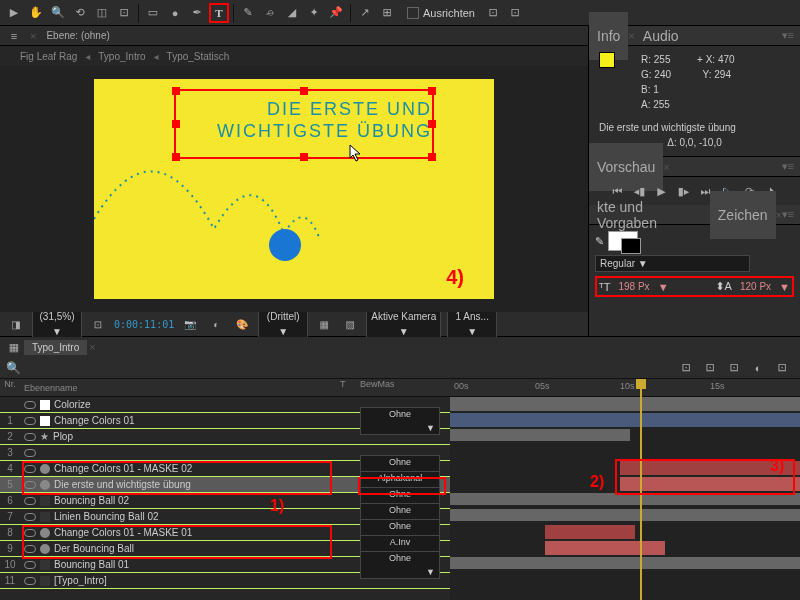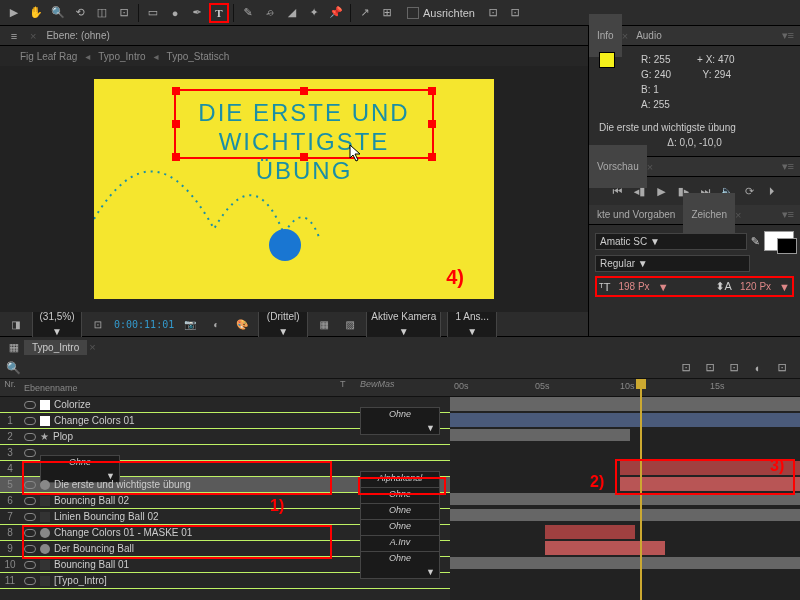--- a/index.html
+++ b/index.html
@@ -14,32 +14,32 @@
 .left-pane { flex:1; background:#262626; display:flex; flex-direction:column; }
 .tabs { height:20px; display:flex; align-items:center; background:#2c2c2c; border-bottom:1px solid #000; padding-left:4px; gap:2px; }
 .tab { padding:2px 8px; background:#333; color:#aaa; cursor:pointer; font-size:10px; }
 .tab.active { background:#444; color:#ccc; }
 .breadcrumb { height:20px; display:flex; align-items:center; padding-left:20px; gap:8px; color:#888; font-size:10px; }
 .breadcrumb span { cursor:pointer; }
 .breadcrumb .arrow { color:#666; }
 .canvas-area { flex:1; display:flex; align-items:center; justify-content:center; background:#222; position:relative; }
 .canvas { width:400px; height:220px; background:#f5e62e; position:relative; overflow:hidden; }
 .text-box { position:absolute; left:80px; top:10px; width:260px; height:70px; border:2px solid red; }
-.text-content { color:#1a8fa6; font-family:'Courier New',monospace; text-align:center; font-size:24px; letter-spacing:2px; padding-top:8px; line-height:1.2; }
+.text-content { color:#1a8fa6; font-family:'Courier New',monospace; text-align:right; font-size:18px; letter-spacing:2px; padding-top:8px; line-height:1.2; }
 .handle { position:absolute; width:8px; height:8px; background:red; }
 .ball { position:absolute; width:32px; height:32px; background:#1976d2; border-radius:50%; left:175px; top:150px; }
 .dots { position:absolute; left:0; top:70px; width:380px; height:150px; }
 .anno4 { position:absolute; right:30px; bottom:10px; color:red; font-size:20px; font-weight:bold; }
 .cursor { position:absolute; left:255px; top:65px; }
 .footer-bar { height:24px; background:#2c2c2c; display:flex; align-items:center; padding:0 6px; gap:6px; font-size:10px; }
 .dropdown { background:#1a1a1a; border:1px solid #444; padding:1px 4px; color:#ccc; display:flex; align-items:center; gap:4px; min-width:50px;flex-direction:column; }
 .timecode { font-family:monospace; color:#3399cc; }
 .right-pane { width:212px; background:#2c2c2c; border-left:1px solid #000; display:flex; flex-direction:column; }
 .panel-tabs { height:20px; display:flex; align-items:center; background:#333; border-bottom:1px solid #000; }
-.ptab { padding:16px 8px; color:#aaa; font-size:10px; cursor:pointer; }
+.ptab { padding:16px 8px; color:#aaa; font-size:14px; cursor:pointer; }
 .ptab.active { background:#444; }
 .info-panel { padding:6px 10px; font-size:10px; line-height:1.5; }
 .color-swatch { width:16px; height:16px; background:#f5f01a; border:1px solid #000; display:inline-block; vertical-align:middle; margin-right:6px; }
 .info-grid { display:flex; gap:20px; }
 .preview-panel { border-top:1px solid #000; }
 .preview-controls { display:flex; justify-content:center; gap:6px; padding:6px; }
 .pc-btn { width:16px; height:16px; color:#aaa; cursor:pointer; display:flex; align-items:center; justify-content:center; }
 .char-panel { padding:6px; }
 .char-row { display:flex; align-items:center; gap:4px; margin-bottom:4px; }
 .char-dd { flex:1; background:#1a1a1a; border:1px solid #444; padding:2px 4px; font-size:10px; color:#ccc; }
@@ -51,21 +51,21 @@
 .tl-tabs { height:20px; background:#2c2c2c; display:flex; align-items:center; padding-left:4px; }
 .tl-toolbar { height:22px; background:#2c2c2c; border-bottom:1px solid #111; display:flex; align-items:center; }
 .tl-body { flex:1; display:flex; }
 .tl-left { width:450px; display:flex; flex-direction:column; }
 .tl-right { flex:1; position:relative; background:#222; }
 .tl-header { height:18px; display:flex; font-size:9px; color:#888; background:#2c2c2c; border-bottom:1px solid #111; }
 .tl-row { height:16px; display:flex; align-items:center; font-size:10px; border-bottom:1px solid #bef264; }
 .tl-row.sel { background:#5a5a5a; }
 .tl-nr { width:20px; text-align:center; color:#888; }
 .tl-name { flex:1; display:flex; align-items:center; gap:4px; padding-left:4px; }
-.tl-drop { width:90px;font-style:italic; }
+.tl-drop { width:90px; }
 .eye { width:12px; height:8px; border:1px solid #888; border-radius:4px; display:inline-block; }
 .star { color:#aaa; }
 .sq { width:10px; height:10px; background:#fff; display:inline-block; }
 .sq.dark { background:#333; }
 .redbox1 { position:absolute; border:2px solid red; }
 .anno { position:absolute; color:red; font-size:16px; font-weight:bold; }
 .time-ruler { height:18px; background:#2c2c2c; display:flex; position:relative; font-size:9px; color:#888; border-bottom:1px solid #111; }
 .time-tick { position:absolute; top:2px; }
 .playhead { position:absolute; left:190px; top:0; width:2px; height:100%; background:#cca931; }
 .playhead::before { content:''; position:absolute; top:0; left:-4px; width:10px; height:10px; background:#cca931; }
@@ -223,21 +223,20 @@
       </div>
     </div>
     <div class="panel-tabs">
       <div class="ptab">kte und Vorgaben</div>
       <div class="ptab active">Zeichen</div>
         <span style="color:#555">×</span>
       <span style="margin-left:auto;padding-right:6px;color:#666">▾≡</span>
     </div>
     <div class="char-panel">
       <div class="char-row">
-        <div class="char-dd"><span>Amatic SC</span> ▼</div>
         <span>✎</span>
         <div class="char-swatch"></div>
       </div>
       <div class="char-row">
         <div class="char-dd"><span>Regular</span> ▼</div>
         <span style="width:40px"></span>
       </div>
       <div class="size-row">
         <span style="color:#ccc">ᵀT</span>
         <span class="size-input">198 Px</span>
@@ -311,20 +310,25 @@
             <div class="tl-nr">3</div>
             <div class="tl-name">
               <span class="eye"></span> 
               <span></span>
             </div>
             <div style="width:20px"></div>
             <div class="tl-drop"></div>
           </div>
           <div class="tl-row">
             <div class="tl-nr">4</div>
+            <div class="tl-name">
+              <span class="eye"></span>
+              <span class="layer-icon"></span> 
+              <span>Change Colors 01 - MASKE 02</span>
+            </div>
             <div style="width:20px"></div>
             <div class="tl-drop">
               <div class="dropdown" style="width:80px;font-size:9px">Ohne <span style="margin-left:auto">▼</span></div>
             </div>
           </div>
           <div class="tl-row sel">
             <div class="tl-nr">5</div>
             <div class="tl-name">
               <span class="eye"></span>
               <span class="layer-icon"></span> 

